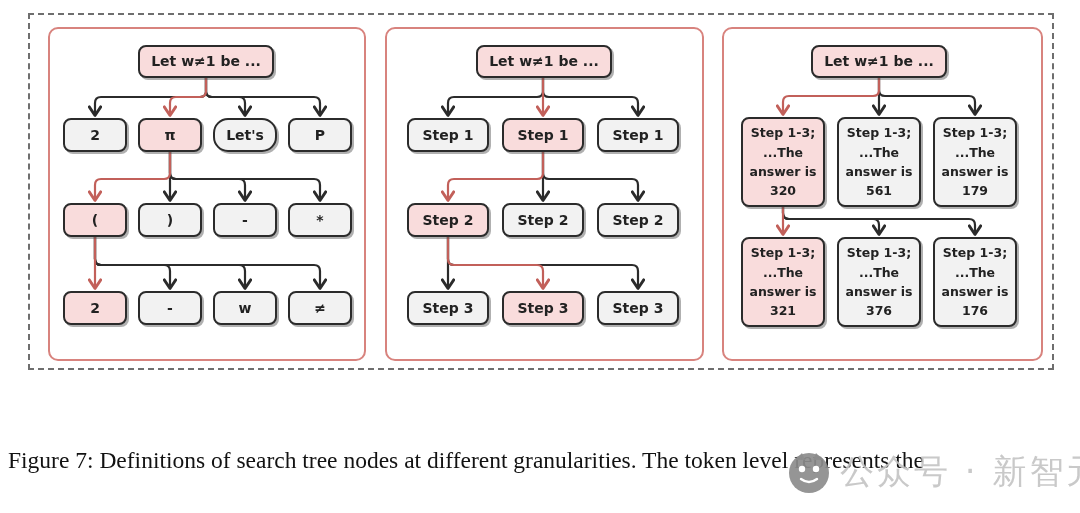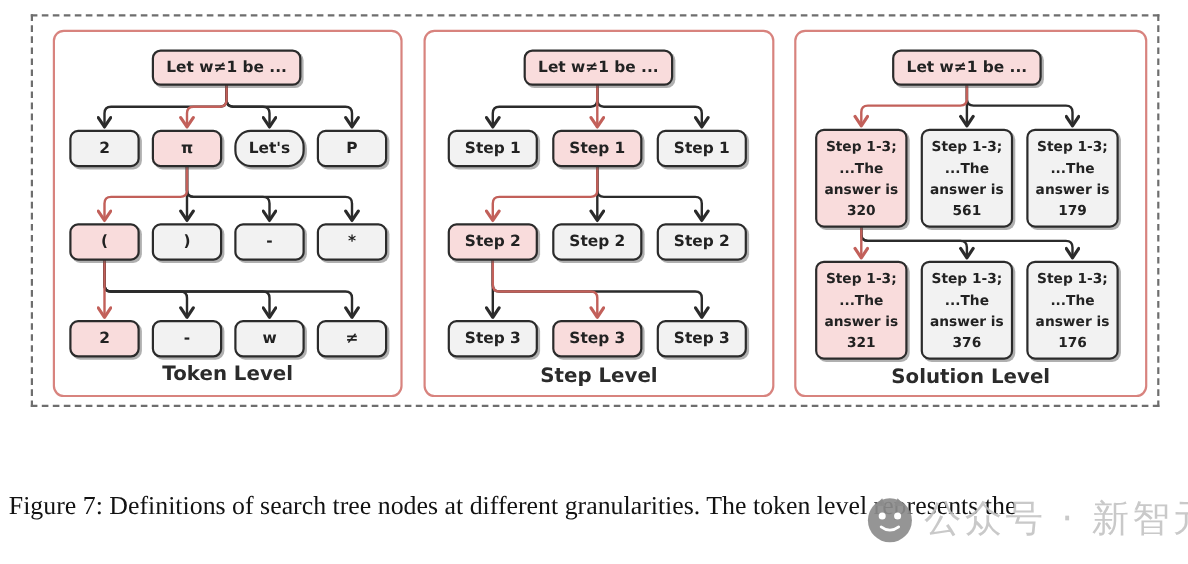--- a/index.html
+++ b/index.html
@@ -69,21 +69,20 @@
       <div class="node sm" style="left:163px;top:89px;border-radius:15px;"><span>Let's</span></div>
       <div class="node sm" style="left:238px;top:89px;"><span>P</span></div>
       <div class="node sm hl" style="left:13px;top:174px;"><span>(</span></div>
       <div class="node sm" style="left:88px;top:174px;"><span>)</span></div>
       <div class="node sm" style="left:163px;top:174px;"><span>-</span></div>
       <div class="node sm" style="left:238px;top:174px;"><span>*</span></div>
       <div class="node sm hl" style="left:13px;top:262px;"><span>2</span></div>
       <div class="node sm" style="left:88px;top:262px;"><span>-</span></div>
       <div class="node sm" style="left:163px;top:262px;"><span>w</span></div>
       <div class="node sm" style="left:238px;top:262px;"><span>≠</span></div>
-      <div class="panel-label" style="top:300px;">Token Level</div>
     </div>
 
     <div class="panel panel-2" style="left:355px;top:12px;">
       <svg class="arrows" width="315" height="330" viewBox="0 0 315 330">
         <defs>
           <marker id="mb2" viewBox="0 0 10 10" refX="6.5" refY="5" markerWidth="6.5" markerHeight="6.5" orient="auto">
             <path d="M1.5 1 L7.5 5 L1.5 9" fill="none" stroke="#2b2b2b" stroke-width="2" stroke-linecap="round" stroke-linejoin="round"></path>
           </marker>
           <marker id="mr2" viewBox="0 0 10 10" refX="6.5" refY="5" markerWidth="6.5" markerHeight="6.5" orient="auto">
             <path d="M1.5 1 L7.5 5 L1.5 9" fill="none" stroke="#c2605a" stroke-width="2" stroke-linecap="round" stroke-linejoin="round"></path>
@@ -106,21 +105,20 @@
       <div class="node root hl" style="left:89px;"><span>Let w≠1 be ...</span></div>
       <div class="node md" style="left:20px;top:89px;"><span>Step 1</span></div>
       <div class="node md hl" style="left:115px;top:89px;"><span>Step 1</span></div>
       <div class="node md" style="left:210px;top:89px;"><span>Step 1</span></div>
       <div class="node md hl" style="left:20px;top:174px;"><span>Step 2</span></div>
       <div class="node md" style="left:115px;top:174px;"><span>Step 2</span></div>
       <div class="node md" style="left:210px;top:174px;"><span>Step 2</span></div>
       <div class="node md" style="left:20px;top:262px;"><span>Step 3</span></div>
       <div class="node md hl" style="left:115px;top:262px;"><span>Step 3</span></div>
       <div class="node md" style="left:210px;top:262px;"><span>Step 3</span></div>
-      <div class="panel-label" style="top:302px;">Step Level</div>
     </div>
 
     <div class="panel panel-3" style="left:692px;top:12px;">
       <svg class="arrows" width="317" height="330" viewBox="0 0 317 330">
         <defs>
           <marker id="mb3" viewBox="0 0 10 10" refX="6.5" refY="5" markerWidth="6.5" markerHeight="6.5" orient="auto">
             <path d="M1.5 1 L7.5 5 L1.5 9" fill="none" stroke="#2b2b2b" stroke-width="2" stroke-linecap="round" stroke-linejoin="round"></path>
           </marker>
           <marker id="mr3" viewBox="0 0 10 10" refX="6.5" refY="5" markerWidth="6.5" markerHeight="6.5" orient="auto">
             <path d="M1.5 1 L7.5 5 L1.5 9" fill="none" stroke="#c2605a" stroke-width="2" stroke-linecap="round" stroke-linejoin="round"></path>
@@ -155,21 +153,20 @@
 answer is
 321</span></div>
       <div class="node lg" style="left:113px;top:208px;"><span>Step 1-3;
 ...The
 answer is
 376</span></div>
       <div class="node lg" style="left:209px;top:208px;"><span>Step 1-3;
 ...The
 answer is
 176</span></div>
-      <div class="panel-label" style="top:303px;">Solution Level</div>
     </div>
 
   </div>
 
   <div class="caption">
     <div>Figure 7: Definitions of search tree nodes at different granularities. The token level represents the</div>
   </div>
 
   <div class="watermark">
     <svg width="44" height="44" viewBox="0 0 44 44">

